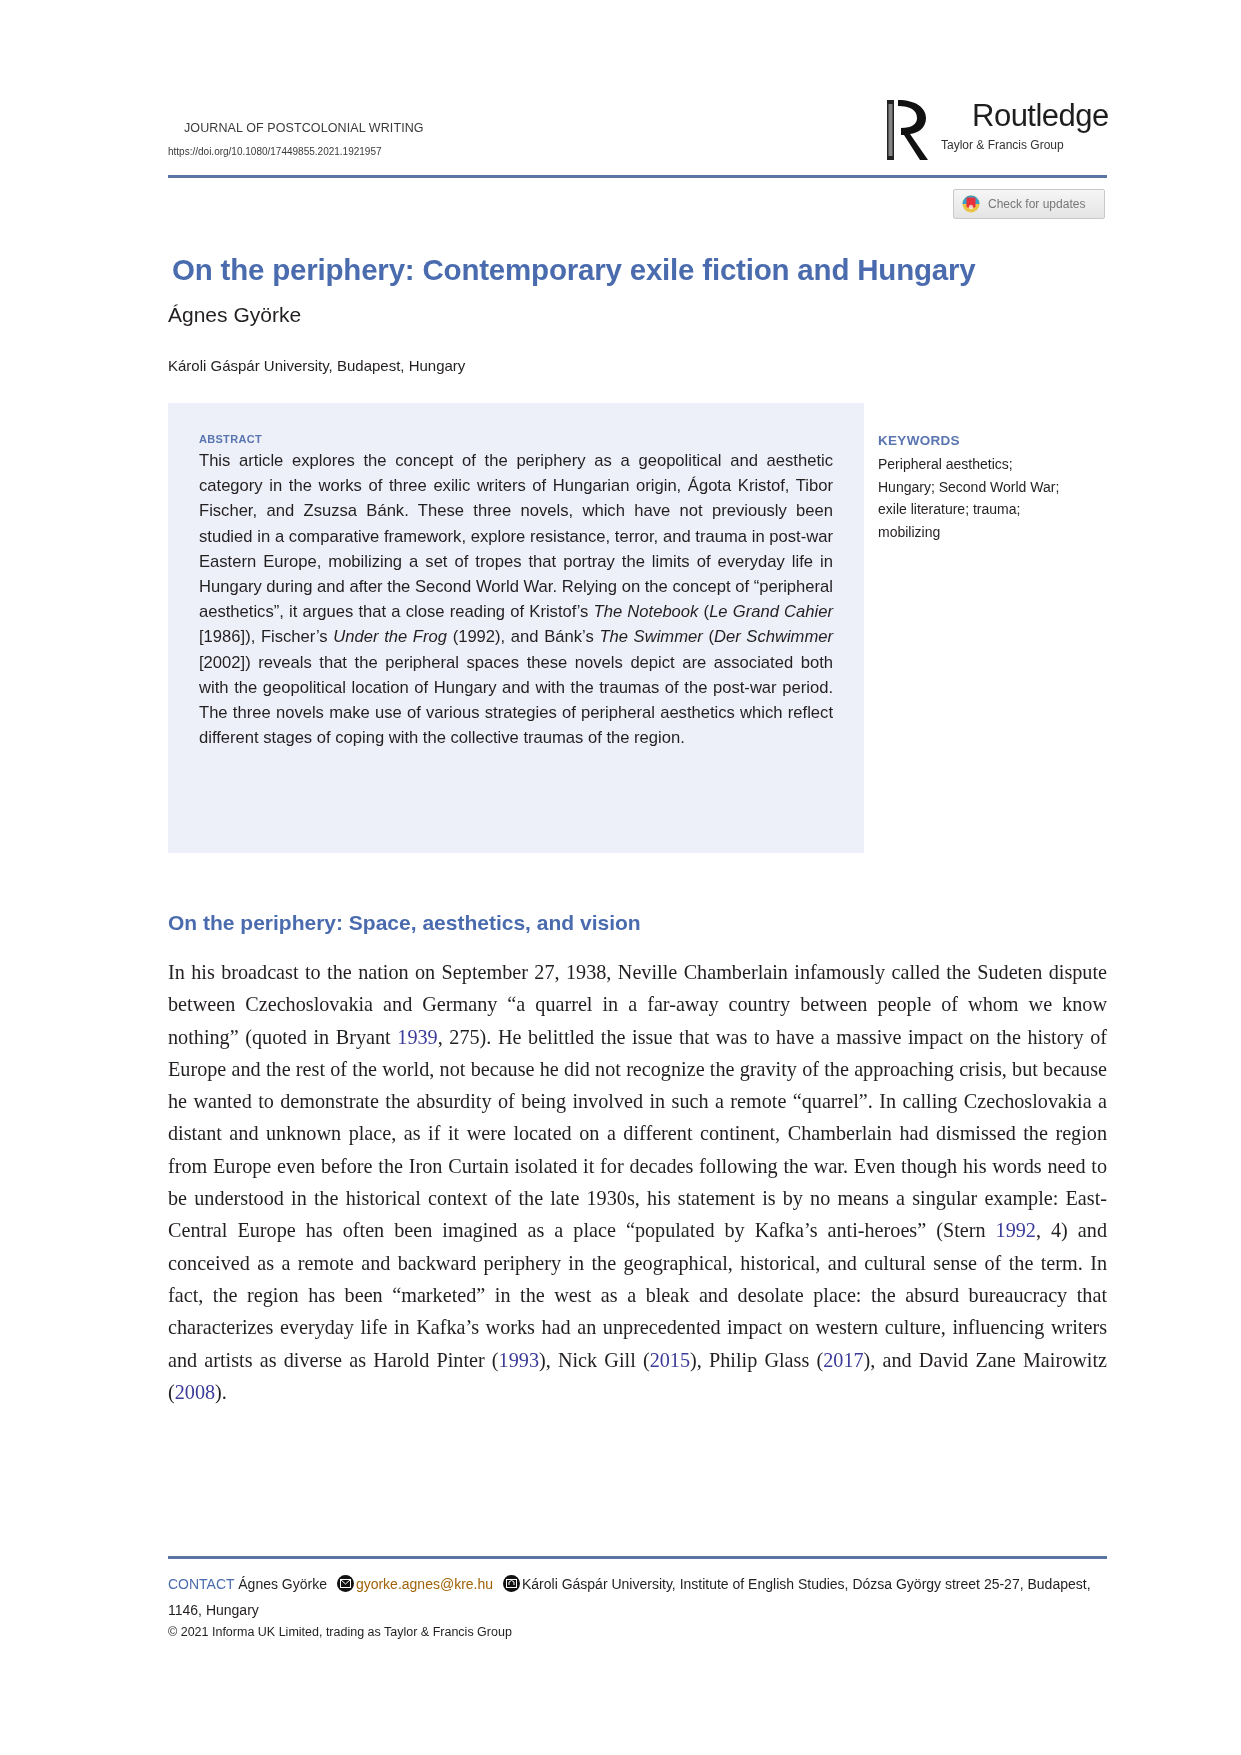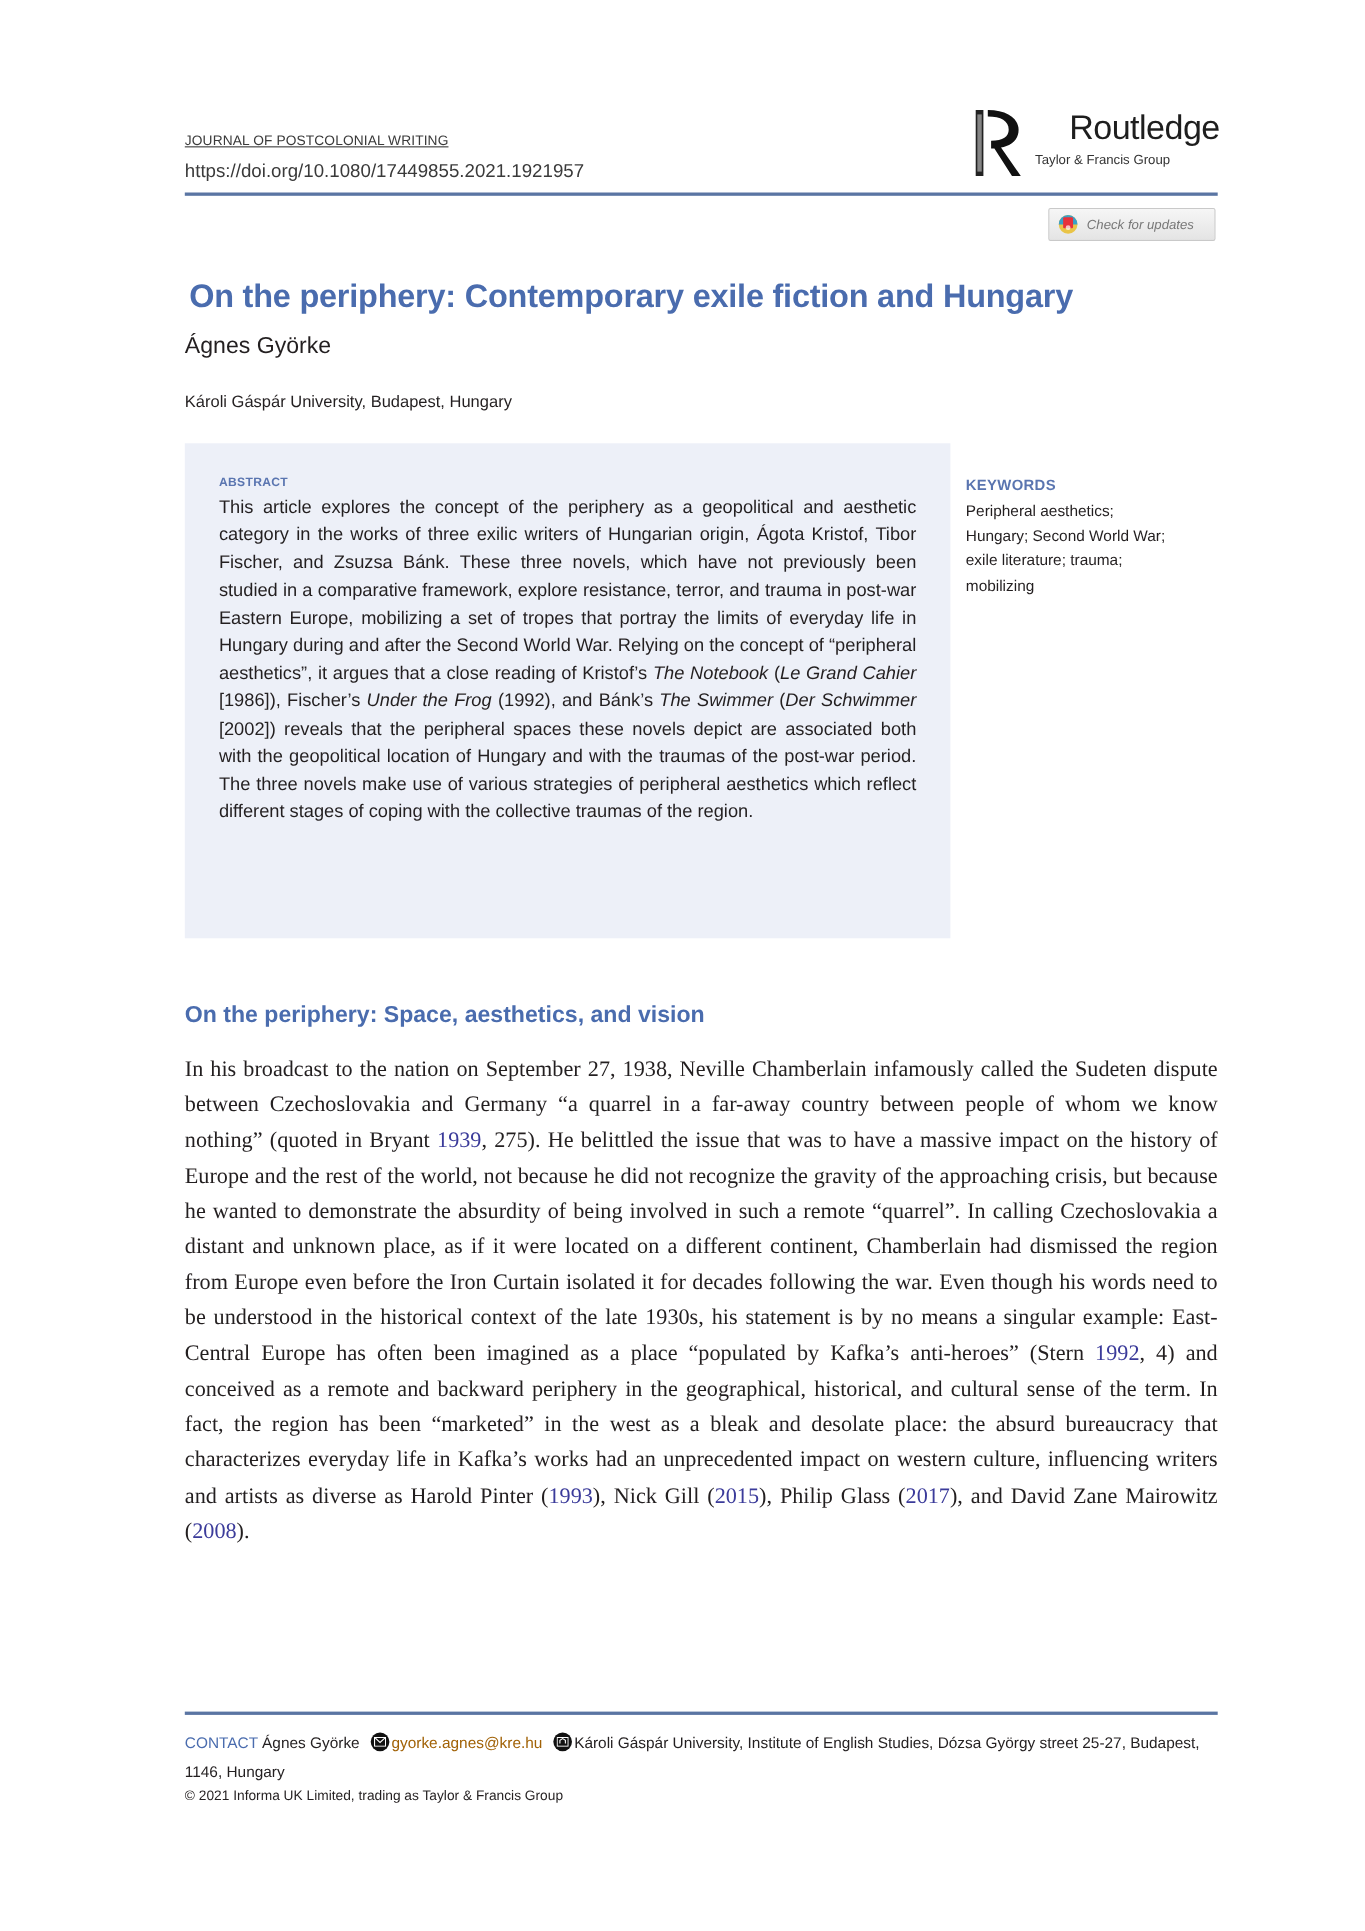--- a/index.html
+++ b/index.html
@@ -1,33 +1,33 @@
 <!DOCTYPE html>
 <html><head>
 <meta charset="utf-8">
 <style>
   html, body { margin: 0; padding: 0; background: #ffffff; }
   body { width: 1241px; height: 1755px; position: relative; overflow: hidden; color: #231f20; }
   .sans { font-family: "Liberation Sans", "DejaVu Sans", sans-serif; }
   .serif { font-family: "Liberation Serif", "DejaVu Serif", serif; }
   .abs { position: absolute; }
 
-  #journal-name { left: 168px; top: 121px; font-size: 12.5px; letter-spacing: 0.1px; color: #3a3a3a; text-decoration: underline; }
-  #journal-doi { left: 168px; top: 146px; font-size: 17px; color: #3a3a3a; }
+  #journal-name { left: 184px; top: 121px; font-size: 12.5px; letter-spacing: 0.1px; color: #3a3a3a; }
+  #journal-doi { left: 168px; top: 146px; font-size: 10px; color: #3a3a3a; }
   .rule { position: absolute; left: 168px; width: 939px; height: 3px; background: #5a75a3; }
   #header-rule { top: 175px; }
 
   #logo { left: 886px; top: 98px; width: 222px; height: 66px; }
   #logo-mark { position: absolute; left: 0; top: 0; width: 46px; height: 64px; }
   #logo-word { position: absolute; left: 54px; top: 0px; font-size: 31px; color: #1e1e1e; letter-spacing: -0.5px; margin-left: 32px; }
   #logo-sub { position: absolute; left: 55px; top: 40px; font-size: 12px; color: #333; }
 
   #check-updates { left: 953px; top: 189px; width: 152px; height: 30px; box-sizing: border-box;
     border: 1px solid #c9c9c9; background: linear-gradient(#f6f6f6, #e4e4e4); border-radius: 2px;
-    display: flex; align-items: center; cursor: pointer; font-style: italic; }
+    display: flex; align-items: center; cursor: pointer; }
   #check-updates .cu-icon { width: 18px; height: 18px; margin-left: 8px; margin-right: 8px; }
   #check-updates .cu-label { font-size: 12px; color: #777; }
 
   #title { left: 168px; top: 249px; font-size: 29.5px; font-weight: bold; color: #4a6cae; letter-spacing: -0.2px; white-space: nowrap; }
   #author { left: 168px; top: 303px; font-size: 21px; color: #231f20; }
   #affiliation { left: 168px; top: 357px; font-size: 15px; color: #231f20; }
 
   #abstract-box { left: 168px; top: 403px; width: 696px; height: 450px; background: #edf0f8; }
   #abstract-heading { left: 199px; top: 433px; font-size: 11px; font-weight: bold; color: #5a75b0; letter-spacing: 0.3px; }
   #abstract-text { left: 199px; top: 448px; width: 634px; font-size: 16.6px; line-height: 25.2px; text-align: justify; color: #231f20; hyphens: manual; }

